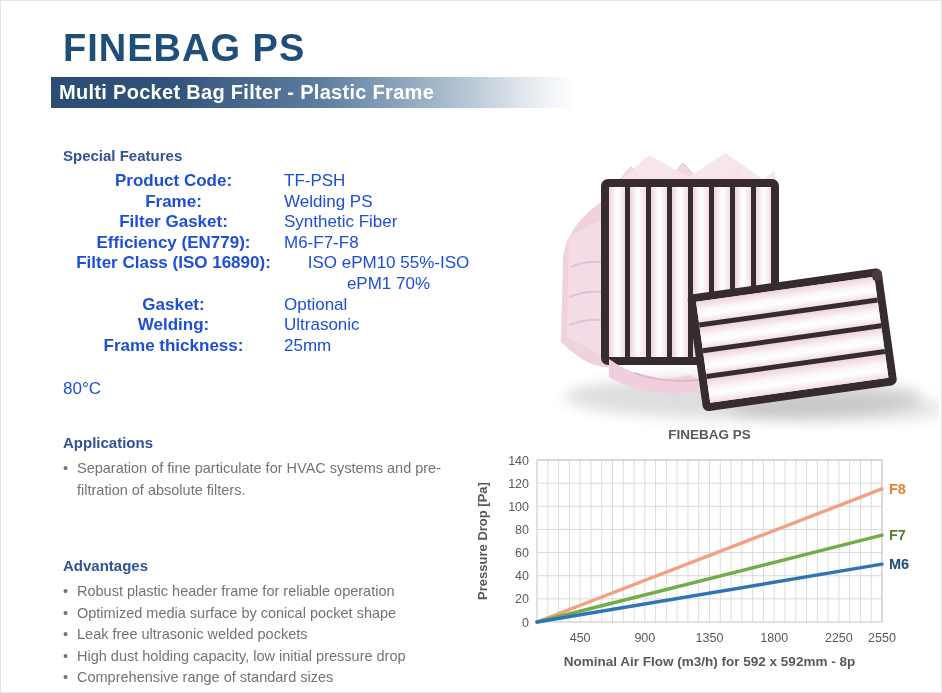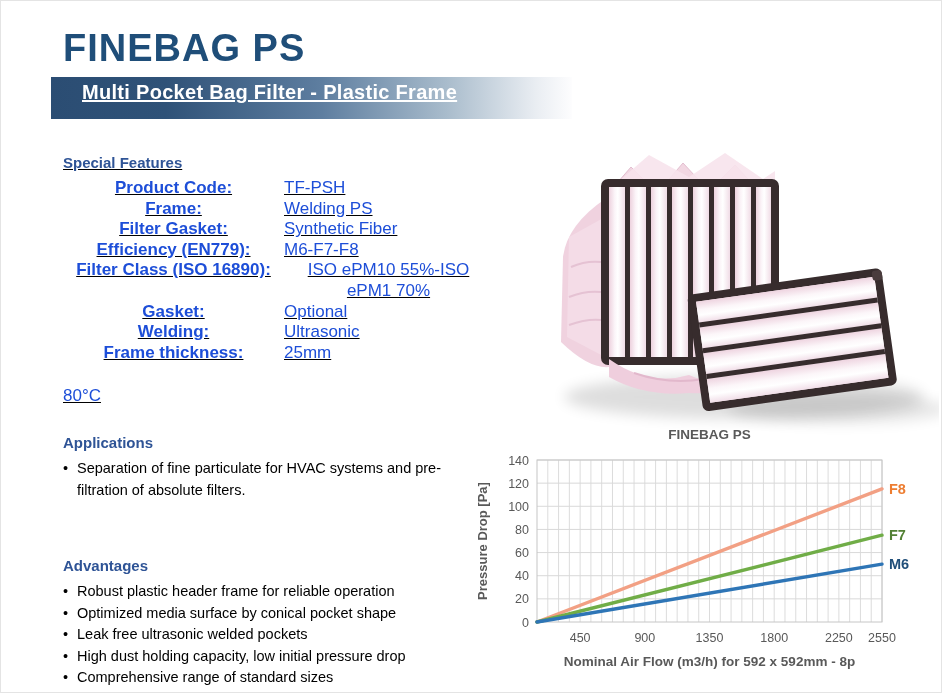--- a/index.html
+++ b/index.html
@@ -1,34 +1,34 @@
 <!DOCTYPE html>
 <html><head>
 <meta charset="utf-8">
 <style>
   html,body{margin:0;padding:0;background:#ffffff;}
   .page{position:relative;width:942px;height:693px;background:#ffffff;
         border:1px solid #e4e4e4;box-sizing:border-box;overflow:hidden;
         font-family:"Liberation Sans",sans-serif;}
   .title{position:absolute;left:62px;top:26px;font-size:38px;font-weight:bold;
          color:#1F4E79;letter-spacing:1px;}
-  .banner{position:absolute;left:50px;top:76px;width:521px;height:42px;
+  .banner{position:absolute;left:50px;top:76px;width:521px;height:31px;
           background:linear-gradient(90deg,#2B4D73 0%,#2F5278 22%,#5E7EA0 52%,
                       #A9BCCC 76%,#E9EDF2 93%,#FDFDFE 100%);
           color:#ffffff;font-size:20px;font-weight:bold;line-height:31px;
-          padding-left:31px;box-sizing:border-box;letter-spacing:.3px;
-          white-space:nowrap;text-decoration:underline;}
+          padding-left:8px;box-sizing:border-box;letter-spacing:.3px;
+          white-space:nowrap;}
   .section-heading{font-size:15px;font-weight:bold;color:#2F5496;margin:0 0 7px 0;}
-  .spec{position:absolute;left:62px;top:153px;width:430px;text-decoration:underline;}
+  .spec{position:absolute;left:62px;top:146px;width:430px;}
   .spec-row{display:flex;font-size:17px;color:#1d4ed8;line-height:20.6px;text-align:center;}
   .spec-label{width:221px;font-weight:bold;flex:none;}
   .spec-gap{height:23px;}
   .apps{position:absolute;left:62px;top:433px;width:420px;}
   .advs{position:absolute;left:62px;top:556px;width:436px;}
-  ul.bullets{list-style:none;margin:0;padding:0;font-size:14.5px;color:#000000;}
+  ul.bullets{list-style:none;margin:0;padding:0;font-size:14.5px;color:#737373;}
   ul.bullets li{position:relative;padding-left:14px;line-height:21.5px;}
   ul.bullets li::before{content:"\2022";position:absolute;left:0;top:0;}
   .product{position:absolute;left:538px;top:136px;width:400px;height:298px;}
   .chart{position:absolute;left:468px;top:420px;width:472px;height:272px;}
   svg text{font-family:"Liberation Sans",sans-serif;}
 </style>
 </head>
 <body>
 
 <div class="page">

